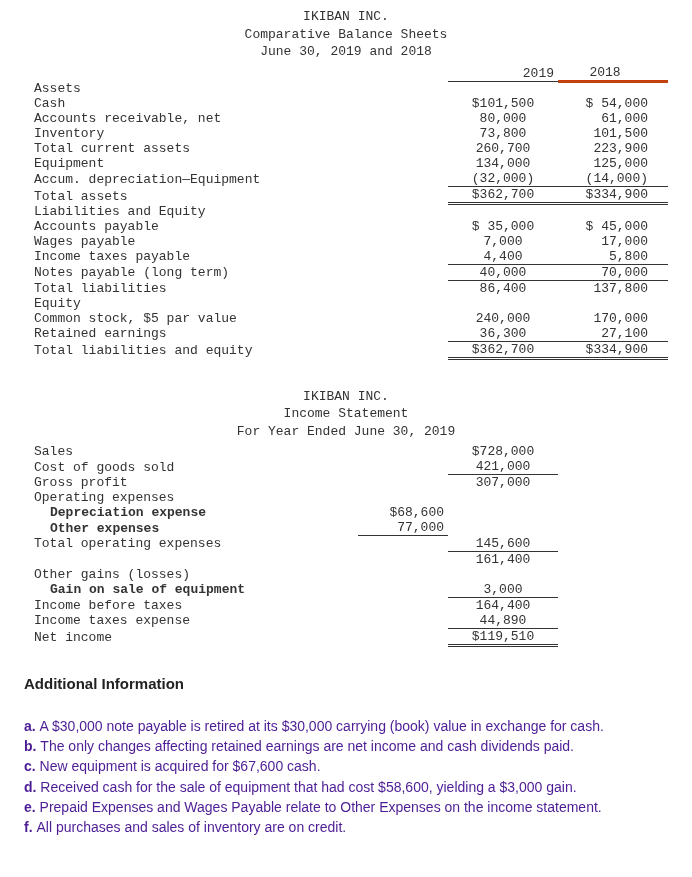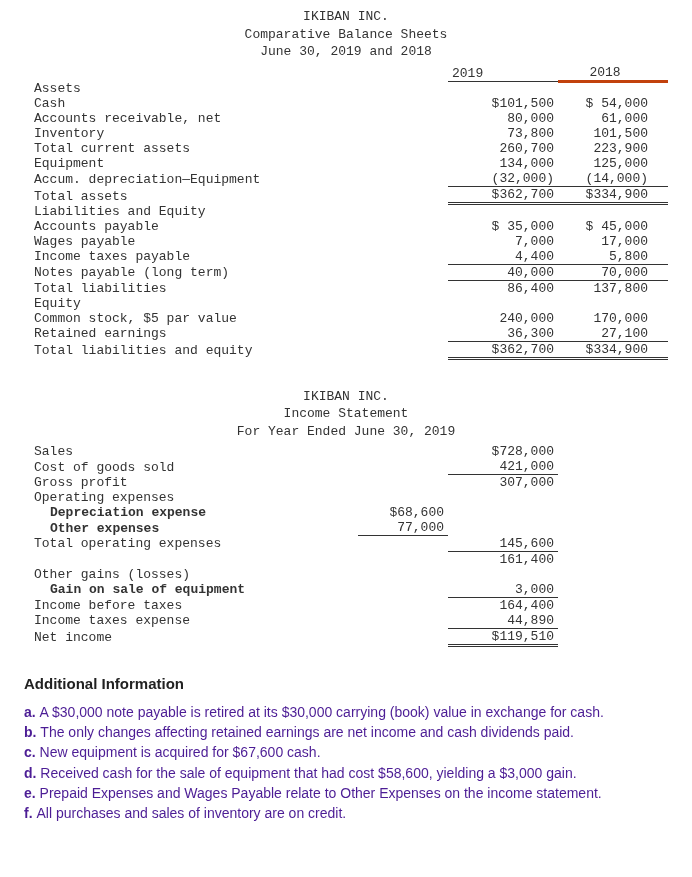--- a/index.html
+++ b/index.html
@@ -38,30 +38,30 @@
     }
     .indent {
       padding-left: 26px;
       font-weight: bold;
     }
     .col-subamt {
       text-align: right;
       width: 90px;
     }
     .col-amt1 {
-      text-align: right;
+      text-align: center;
       width: 110px;
     }
     .col-amt2 {
       text-align: right;
       width: 110px;
       padding-right: 20px;
     }
     .col-head {
-      text-align: left;
+      text-align: right;
       width: 110px;
       border-bottom: 1px solid #333;
     }
     .col-head2 {
       text-align: center;
       width: 110px;
       padding-right: 20px;
       border-bottom: 3px solid #c2410c;
     }
     .bt-sgl {
@@ -71,21 +71,21 @@
       border-bottom: 1px solid #333;
     }
     .bb-dbl {
       border-bottom: 3px double #333;
     }
     .addl-title {
       font-family: Arial, sans-serif;
       font-weight: bold;
       font-size: 15px;
       margin-top: 18px;
-      margin-bottom: 10px;
+      margin-bottom: 24px;
       color: #222;
     }
     .addl-list {
       font-family: Arial, sans-serif;
       font-size: 14px;
       line-height: 1.45;
       color: #4c1d95;
     }
     .addl-list b {
       font-weight: bold;

